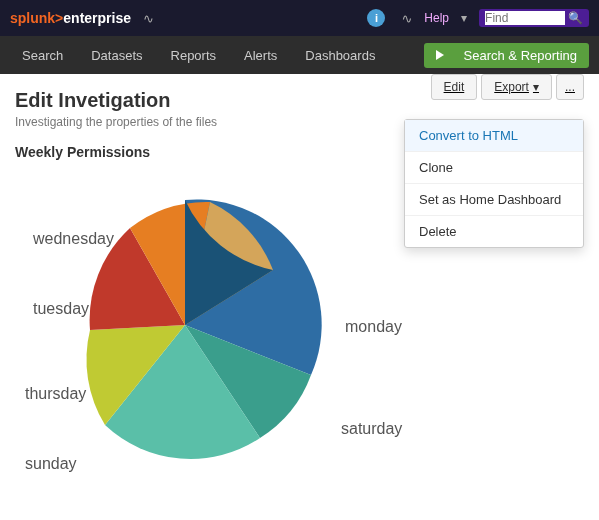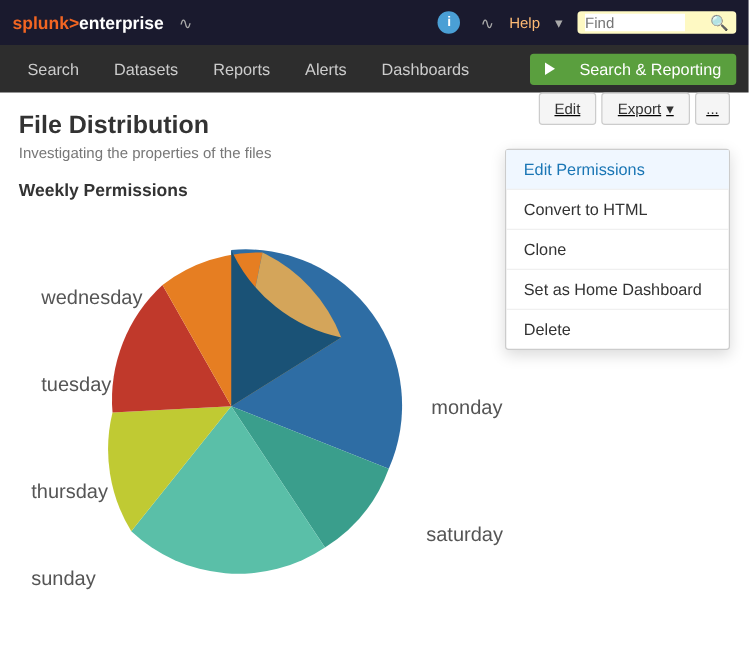--- a/index.html
+++ b/index.html
@@ -36,33 +36,33 @@
       width: 18px; height: 18px;
       border-radius: 50%;
       background: #4a9fd5;
       color: #fff;
       display: flex; align-items: center; justify-content: center;
       font-size: 11px; font-weight: bold;
     }
     .find-box {
       display: flex;
       align-items: center;
-      background: #fef9c3;
+      background: #4c1d95;
       border-radius: 3px;
       padding: 2px 6px;
-      gap: 20px;
+      gap: 3px;
     }
     .find-input {
       border: none;
       outline: none;
       font-size: 12px;
       width: 80px;
     }
     .help-btn {
-      color: #fdba74;
+      color: #f0abfc;
       font-size: 12px;
       cursor: pointer;
     }
 
     
     .nav-bar {
       background: #2d2d2d;
       height: 38px;
       display: flex;
       align-items: center;
@@ -215,34 +215,33 @@
   <div class="nav-item">Dashboards</div>
   <div class="nav-right">
     <div class="search-reporting-btn">
       <span class="sr-arrow"></span>
       <span>Search &amp; Reporting</span>
     </div>
   </div>
 </div>
 
 <div class="main-content">
-  <div class="page-title">File Distribution</div>
+  <div class="page-title">Edit Invetigation</div>
   <div class="page-subtitle">Investigating the properties of the files</div>
 
   <div class="action-bar">
     <button class="btn">Edit</button>
     <button class="btn btn-export">
       <span>Export</span>
       <span>▾</span>
     </button>
     <button class="btn btn-dots">...</button>
   </div>
 
   <div class="dropdown-menu">
-    <div class="dropdown-item">Edit Permissions</div>
     <div class="dropdown-item">Convert to HTML</div>
     <div class="dropdown-item">Clone</div>
     <div class="dropdown-item">Set as Home Dashboard</div>
     <div class="dropdown-item">Delete</div>
   </div>
 
   <div class="chart-section">
     <div class="chart-title">Weekly Permissions</div>
     <div style="position:relative; height:320px;">
 

